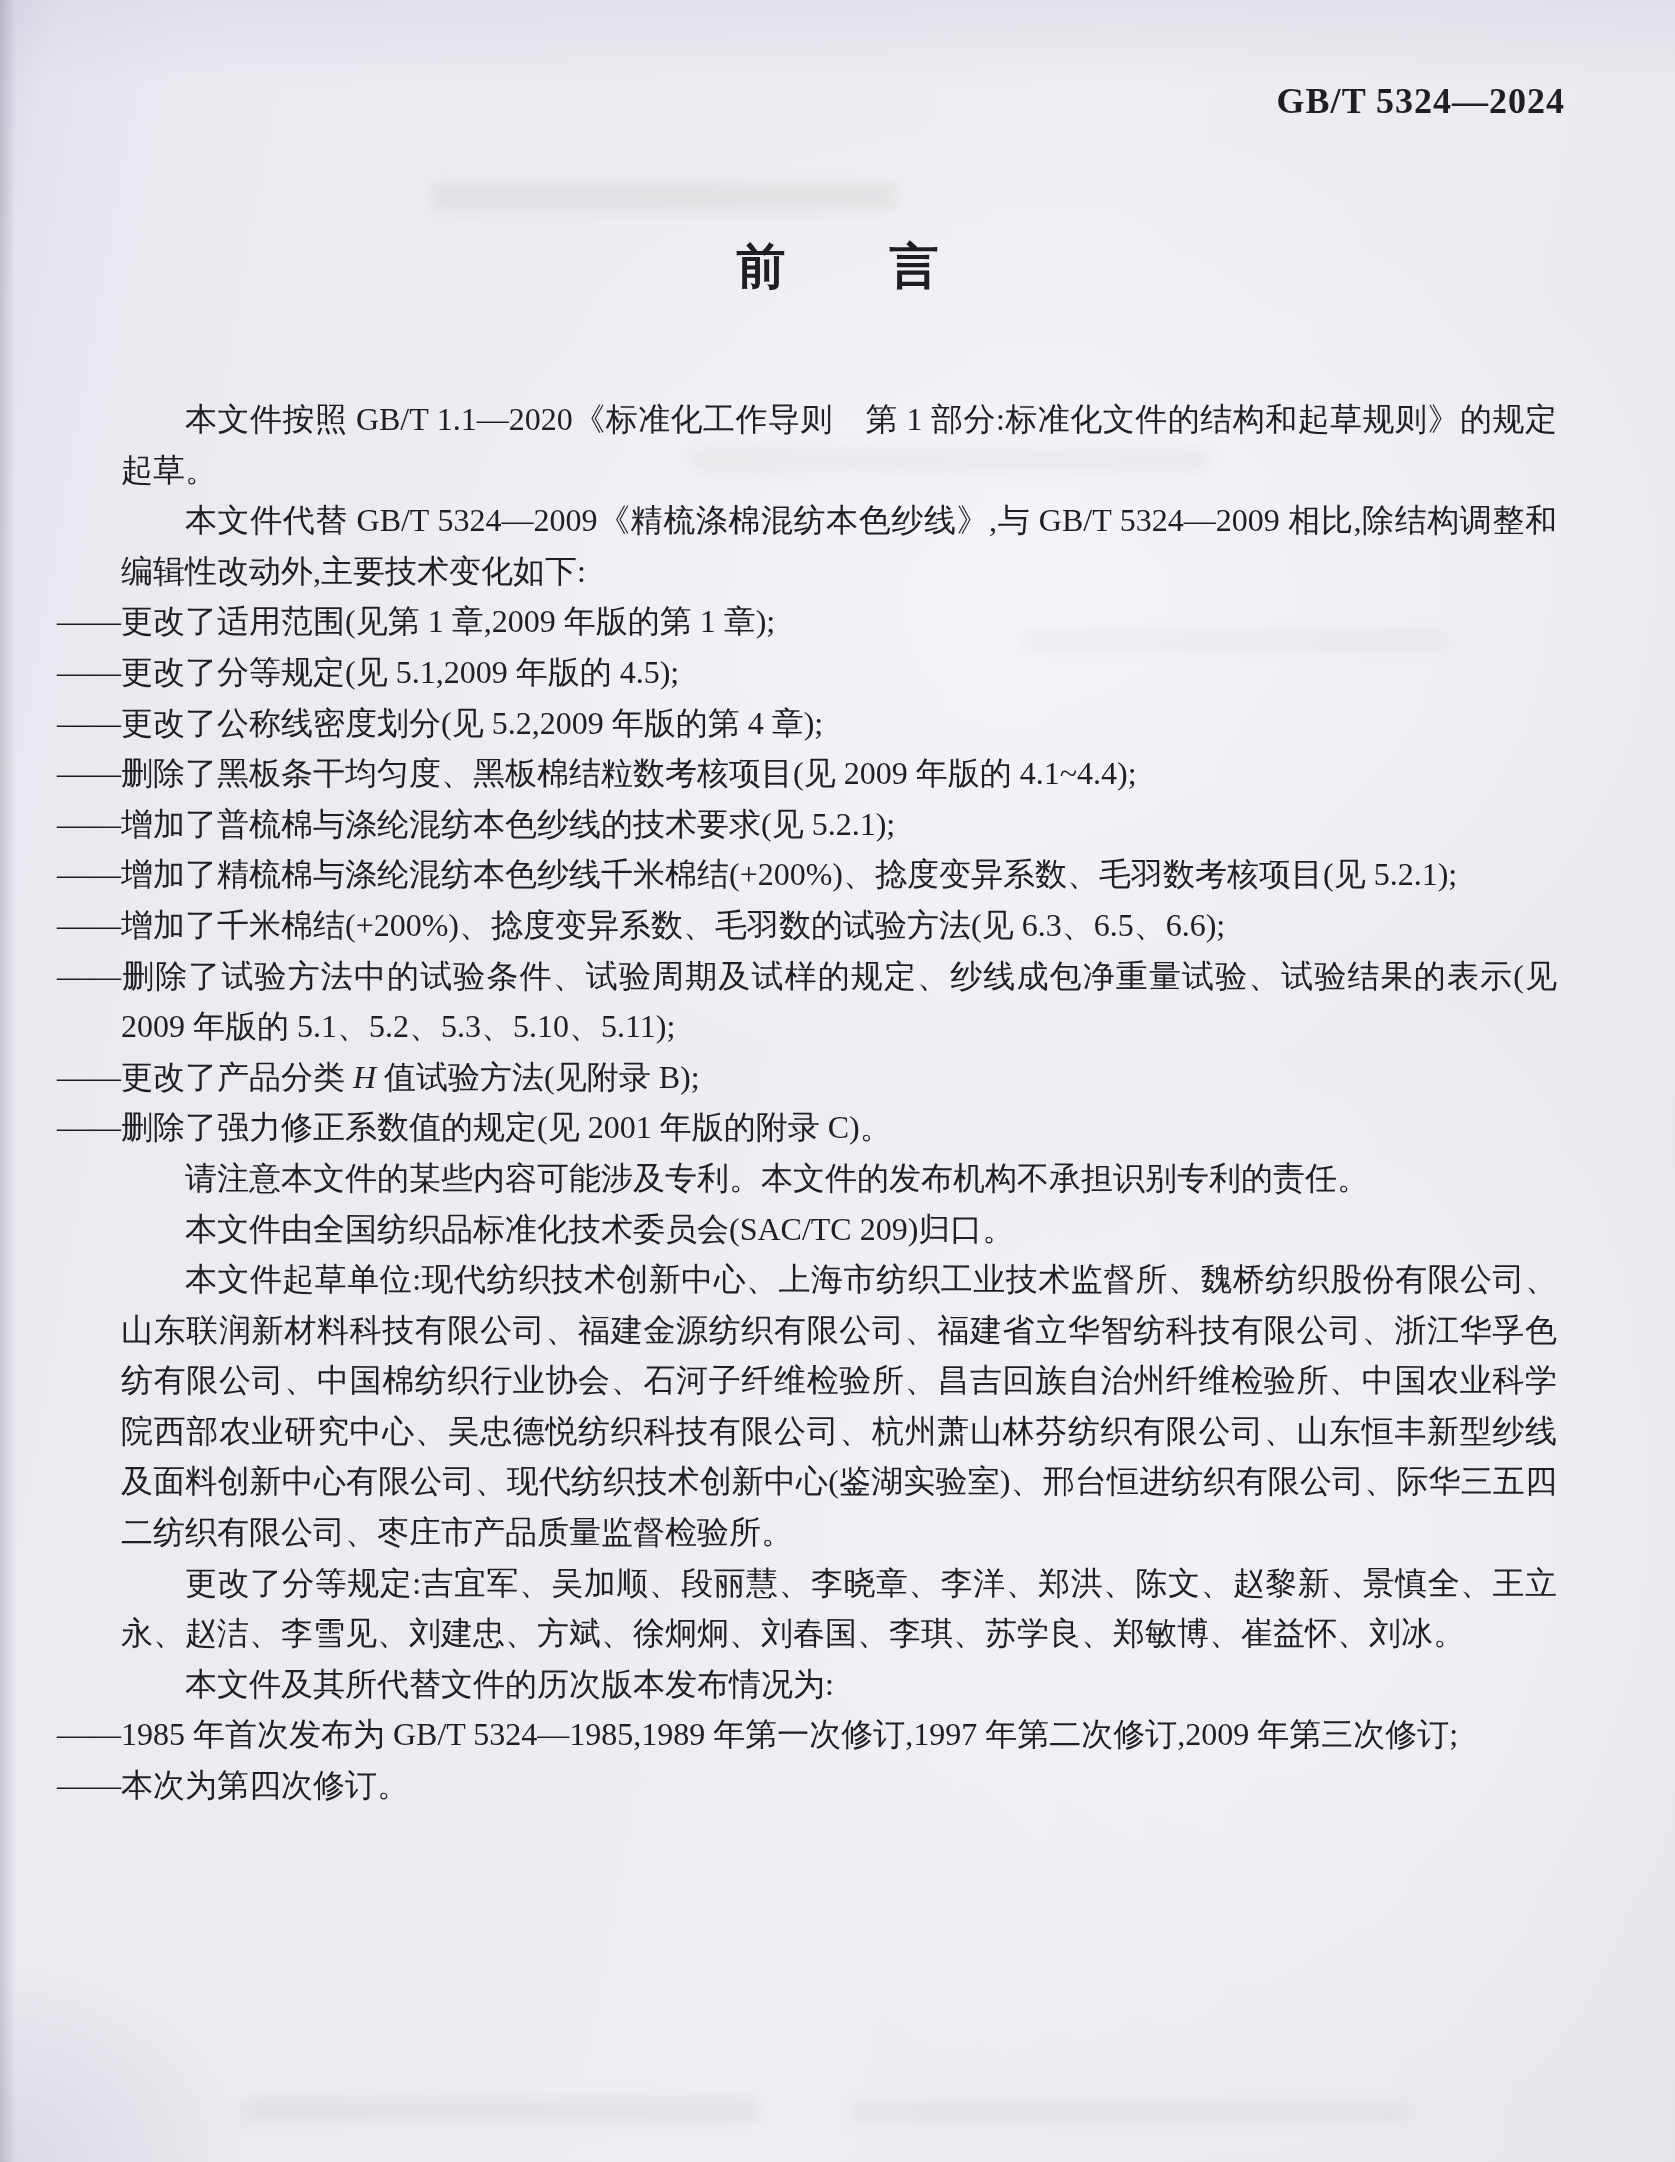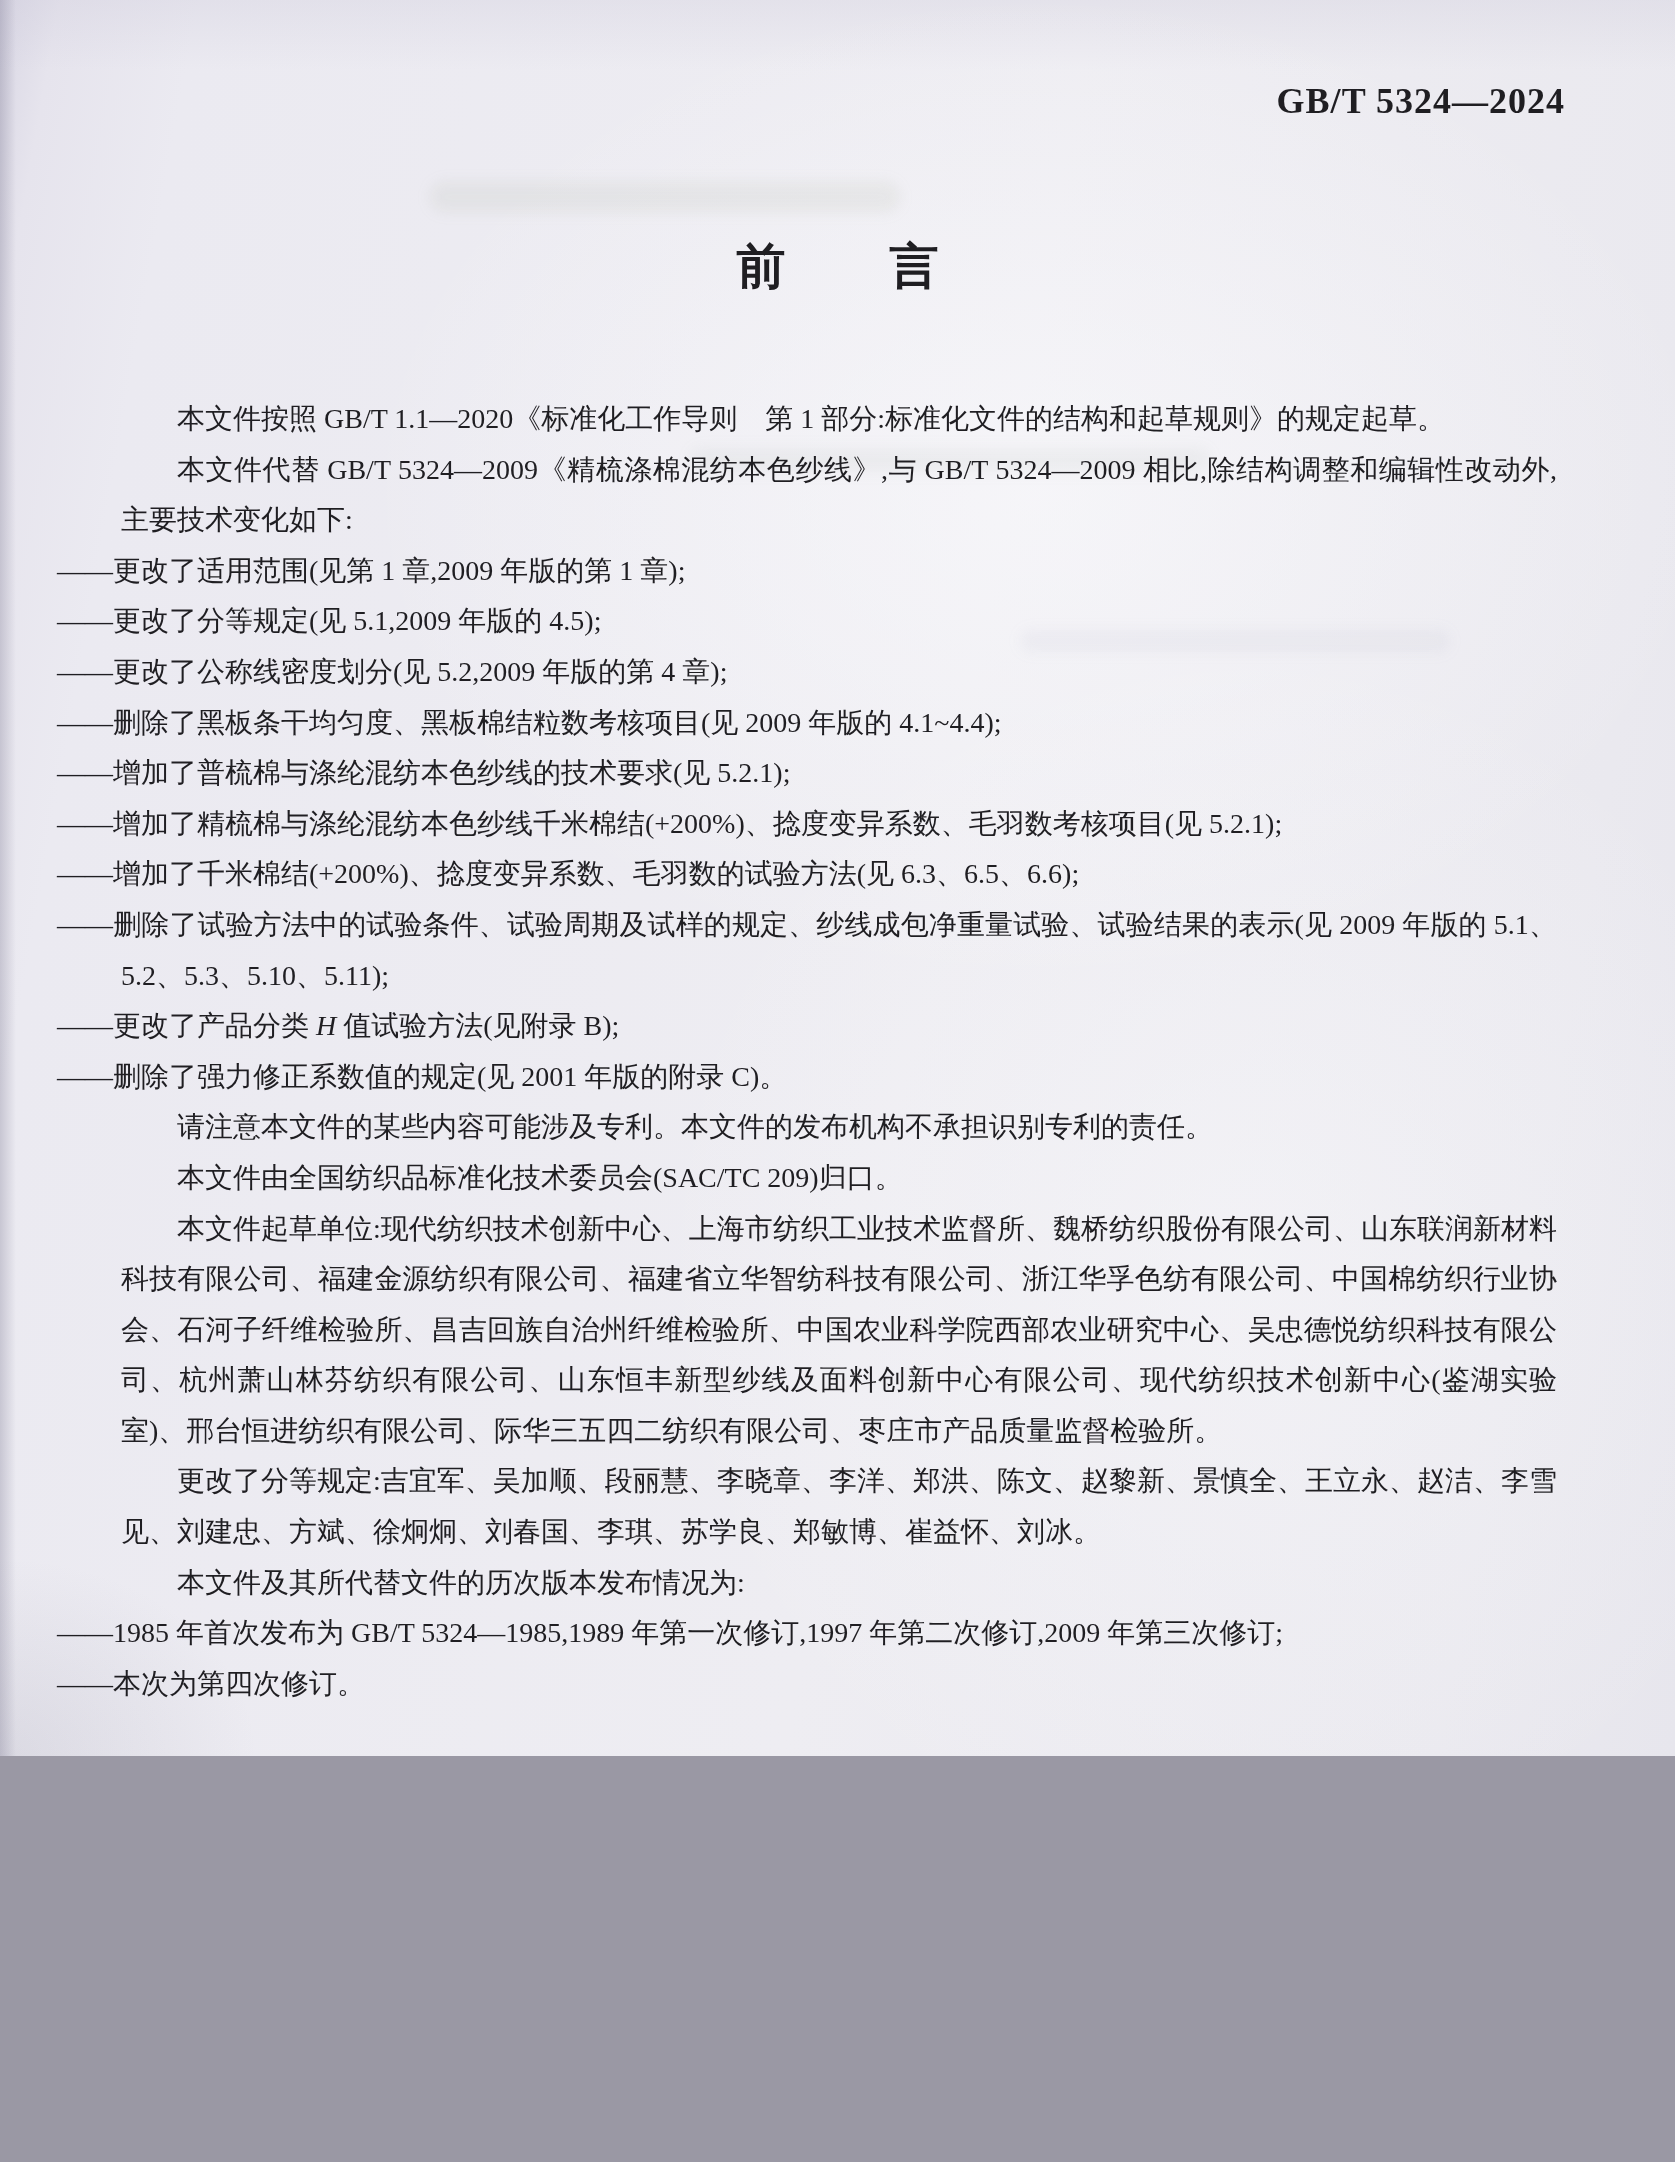--- a/index.html
+++ b/index.html
@@ -1,20 +1,20 @@
 <!DOCTYPE html>
 <html lang="zh"><head>
 <meta charset="utf-8">
 <style>
   html,body{margin:0;padding:0;}
   body{background:#9a98a4;}
   .page{
     position:relative;
     width:1675px;
-    height:1756px;
+    height:2162px;
     margin:0 auto;
     overflow:hidden;
     color:#1f1e22;
     font-family:"Liberation Serif","DejaVu Serif",serif;
     background:
       radial-gradient(ellipse 950px 700px at 62% 28%, rgba(252,252,254,0.55), rgba(252,252,254,0) 72%),
       radial-gradient(ellipse 850px 900px at 74% 72%, rgba(250,250,252,0.45), rgba(250,250,252,0) 70%),
       linear-gradient(180deg, rgba(205,202,218,0.30) 0%, rgba(205,202,218,0) 4%),
       linear-gradient(100deg, #d9d7e4 0%, #e6e4ed 3%, #ebeaf1 10%, #eeedf2 55%, #eae9ef 88%, #e7e6ed 100%);
   }
@@ -42,21 +42,21 @@
     font-size:36px;font-weight:bold;letter-spacing:1px;
     font-family:"Liberation Serif","DejaVu Serif",serif;
   }
   .doc-title{
     position:absolute;top:240px;left:0;width:100%;
     display:flex;justify-content:center;gap:104px;
     font-size:49px;font-weight:bold;line-height:1.1;
   }
   .body-text{
     position:absolute;left:121px;top:394px;width:1436px;
-    font-size:28px;line-height:50.6px;
+    font-size:32px;line-height:50.6px;
     text-align:justify;
   }
   .body-text p{margin:0;padding:0;}
   .para{text-indent:2em;}
   .list{padding-left:138px;text-indent:-64px;}
   .var-italic{font-style:italic;font-family:"Liberation Serif","DejaVu Serif",serif;}
 </style>
 </head>
 <body>
 

